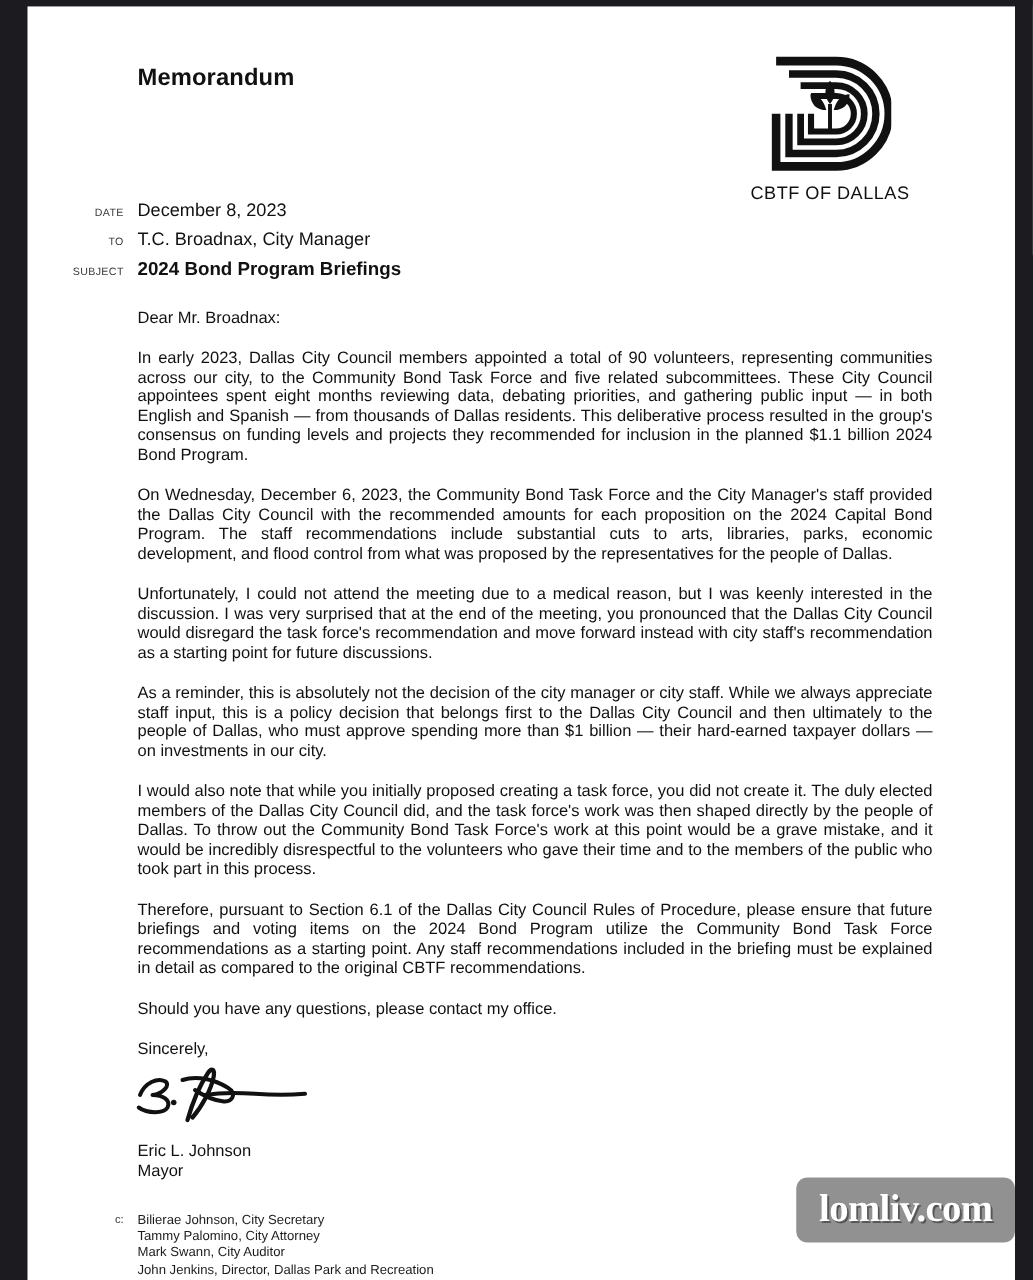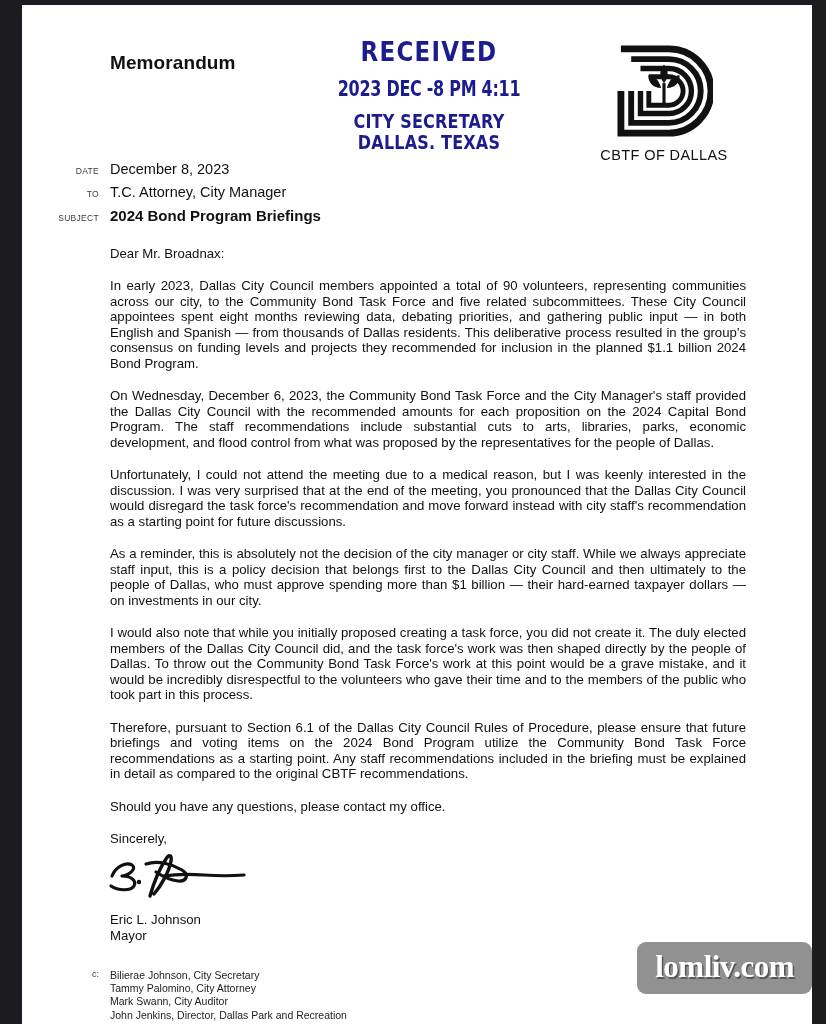--- a/index.html
+++ b/index.html
@@ -205,28 +205,20 @@
 <div class="frame-left"></div>
 <div class="frame-right"></div>
 <div class="frame-top"></div>
 
 <div class="page">
 
   <div class="header">
 
     <div class="memo-title">Memorandum</div>
 
-    <div class="stamp">
-      <div class="stamp-received">RECEIVED</div>
-      <div class="stamp-date">2023 DEC  -8 PM 4:11</div>
-      <div class="stamp-office">
-        <div>CITY SECRETARY</div>
-        <div>DALLAS. TEXAS</div>
-      </div>
-    </div>
 
     <div class="logo-wrap">
       <svg width="98" height="96" viewBox="0 0 100 98">
         <g fill="none" stroke="#111">
 
           <path d="M6 6 H55 A43 43 0 0 1 55 92 H6 V49" stroke-width="7"></path>
           <path d="M16.5 16.5 H55 A32.5 32.5 0 0 1 55 81.5 H16.5 V49" stroke-width="6"></path>
           <path d="M26 26 H55 A23 23 0 0 1 55 72 H26 V49" stroke-width="5.5"></path>
           <path d="M34.5 34.5 H55 A14.5 14.5 0 0 1 55 63.5 H34.5 V49" stroke-width="5"></path>
         </g>
@@ -243,21 +235,21 @@
 
   </div>
 
   <div class="meta">
     <div class="meta-row">
       <div class="meta-label">DATE</div>
       <div class="meta-value">December 8, 2023</div>
     </div>
     <div class="meta-row">
       <div class="meta-label">TO</div>
-      <div class="meta-value">T.C. Attorney, City Manager</div>
+      <div class="meta-value">T.C. Broadnax, City Manager</div>
     </div>
     <div class="meta-row">
       <div class="meta-label">SUBJECT</div>
       <div class="meta-value bold">2024 Bond Program Briefings</div>
     </div>
   </div>
 
   <div class="body-area">
 
     <div class="salutation">Dear Mr. Broadnax:</div>

